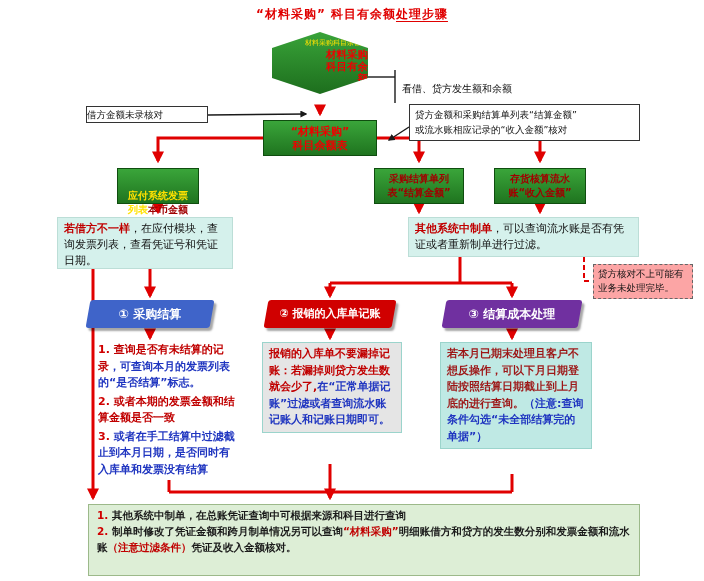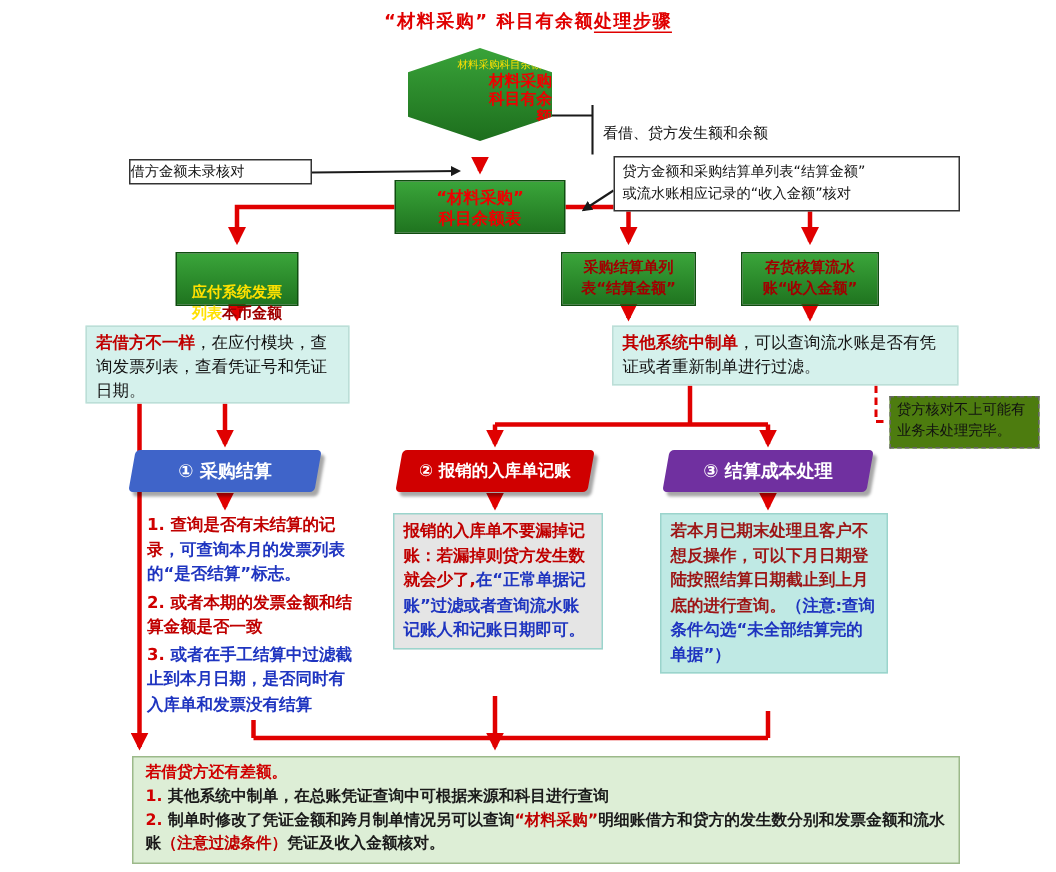--- a/index.html
+++ b/index.html
@@ -36,21 +36,21 @@
   .row3{left:494px;width:92px;color:#a00000;padding:3px 2px 0 2px}
   .ylw{color:#ffe100}
   .dred{color:#a00000}
 
   .note{background:#d5f1ec;border:1px solid #bcded7;font-size:11px;line-height:1.45;
         padding:3px 6px;color:#111}
   .note-left{left:57px;top:217px;width:176px;height:52px}
   .note-right{left:408px;top:217px;width:231px;height:40px}
   .lead{color:#c00000;font-weight:bold}
 
-  .dashed-note{left:593px;top:264px;width:100px;border:1px dashed #666;background:#4d7c0f;
+  .dashed-note{left:593px;top:264px;width:100px;border:1px dashed #666;background:#fca5a5;
                font-size:9.5px;line-height:1.5;padding:2px 4px;color:#111}
 
   .banner{top:300px;height:28px;transform:skewX(-10deg);border-radius:3px;
           box-shadow:3px 3px 2px rgba(0,0,0,.35);color:#fff;font-weight:bold;text-align:center}
   .banner .inner{display:block;transform:skewX(10deg);line-height:28px;font-size:12px;white-space:nowrap}
   .b1{left:88px;width:124px}
   .b2{left:266px;width:128px}
   .b2 .inner{font-size:11px}
   .b3{left:444px;width:136px}
 
@@ -187,21 +187,20 @@
 
   <div class="abs detail d2 node">
     <span class="c-red">报销的入库单不要漏掉记账：若漏掉则贷方发生数就会少了,</span><span class="c-blue">在“正常单据记账”过滤或者查询流水账记账人和记账日期即可。</span>
   </div>
 
   <div class="abs detail d3 node">
     <span class="c-darkred">若本月已期末处理且客户不想反操作，可以下月日期登陆按照结算日期截止到上月底的进行查询。</span><span class="c-blue">（注意:查询条件勾选“未全部结算完的单据”）</span>
   </div>
 
   <div class="abs bottom node">
-    <div class="hd">若借贷方还有差额。</div>
     <div>
       <span class="mk">1.</span>
       <span>其他系统中制单，在总账凭证查询中可根据来源和科目进行查询</span>
     </div>
     <div>
       <span class="mk">2.</span>
       <span>制单时修改了凭证金额和跨月制单情况另可以查询</span><span class="c-red">“材料采购”</span><span>明细账借方和贷方的发生数分别和发票金额和流水账</span><span class="c-red">（注意过滤条件）</span><span>凭证及收入金额核对。</span>
     </div>
   </div>
 

